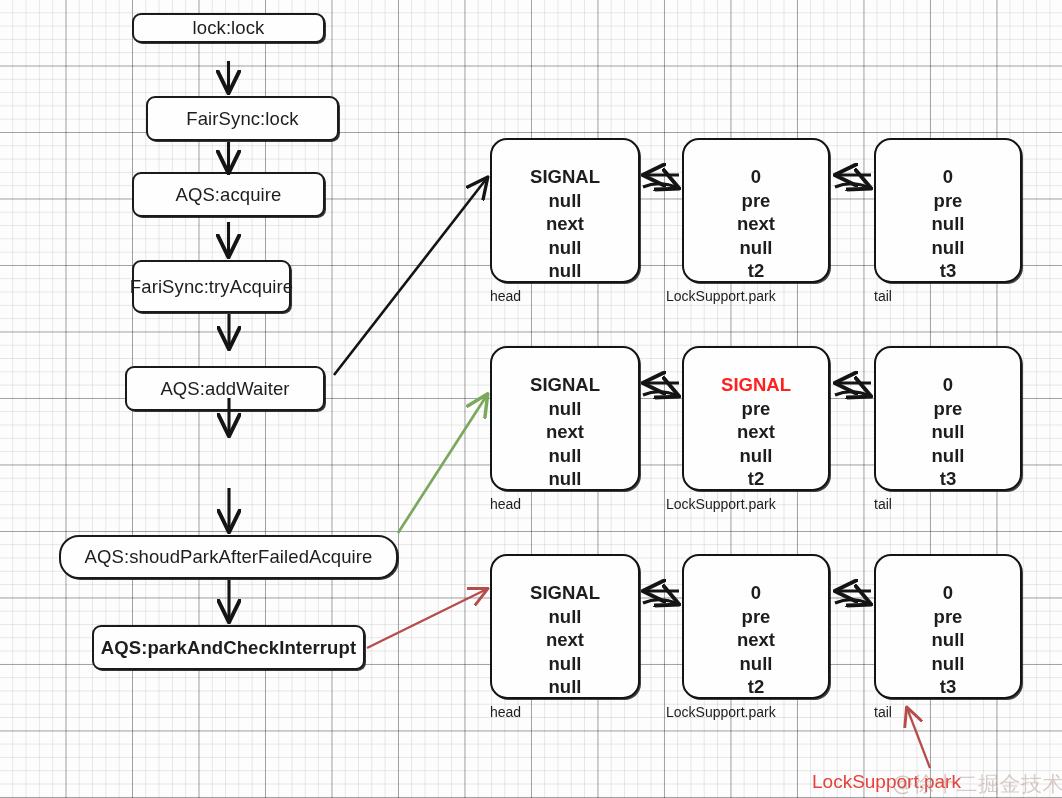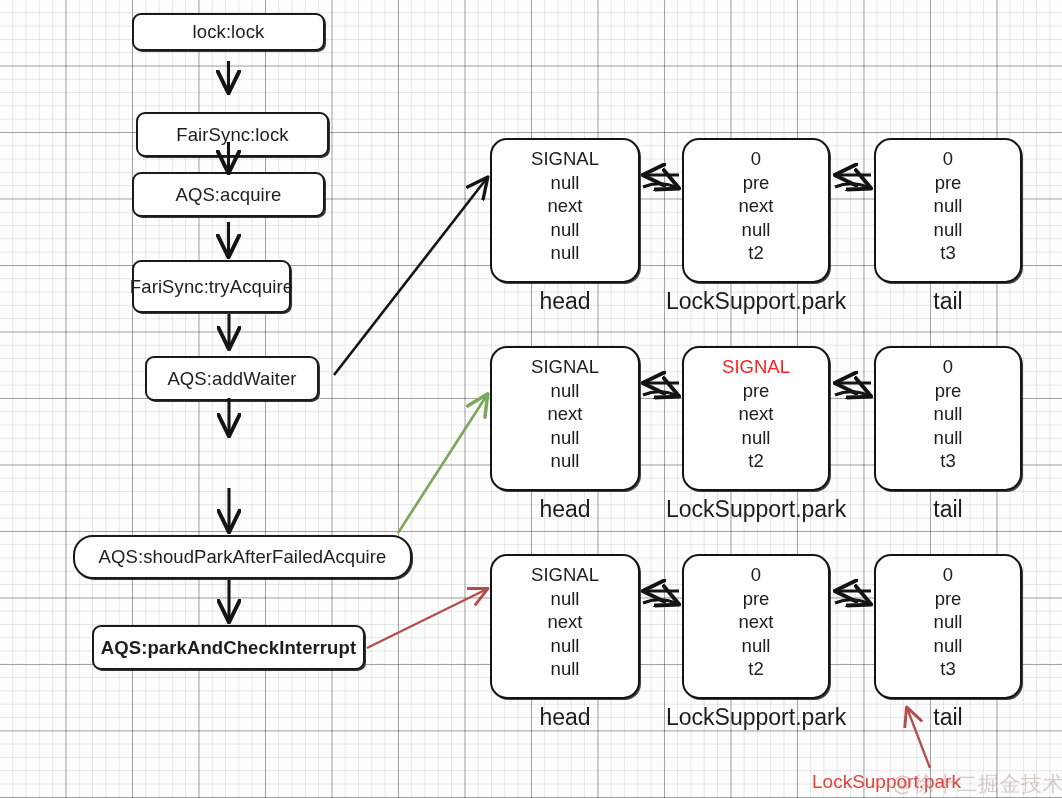--- a/index.html
+++ b/index.html
@@ -54,37 +54,38 @@
   }
   .node-box {
     position: absolute;
     box-sizing: border-box;
     border: 2.6px solid #141414;
     border-radius: 17px;
     background: #fefefe;
     display: flex;
     flex-direction: column;
     align-items: center;
-    padding-top: 7px;
+    padding-top: 25px;
     font-size: 18.5px;
     color: #1d1d1d;
     box-shadow: 1.6px 1.6px 0 -0.6px rgba(20,20,20,0.8);
+    font-weight: bold;
   }
   .node-box .line {
     line-height: 23.5px;
     height: 23.5px;
   }
   .node-box .line.signal-red {
     color: #ff2020;
   }
   .node-caption {
     position: absolute;
-    font-size: 23px;
+    font-size: 14px;
     color: #1d1d1d;
-    text-align: center;
+    text-align: left;
     white-space: nowrap;
   }
   .red-label {
     position: absolute;
     font-size: 19px;
     color: #e8403a;
     white-space: nowrap;
   }
   .watermark {
     position: absolute;
@@ -93,42 +94,42 @@
     white-space: nowrap;
     letter-spacing: 0.5px;
     font-family: "DejaVu Sans", sans-serif;
   }
 </style>
 </head>
 <body>
 
 <div id="canvas">
 
-  <div class="flow-box" style="left:132px; top:13px; width:193px; height:38px;">
+  <div class="flow-box" style="left:132px; top:13px; width:193px; height:30px;">
     <span>lock:lock</span>
   </div>
 
-  <div class="flow-box" style="left:136px; top:96px; width:193px; height:45px;margin-top:16px;">
+  <div class="flow-box" style="left:146px; top:96px; width:193px; height:45px;">
     <span>FairSync:lock</span>
   </div>
 
   <div class="flow-box" style="left:132px; top:172px; width:193px; height:45px;">
     <span>AQS:acquire</span>
   </div>
 
   <div class="flow-box" style="left:132px; top:260px; width:159px; height:53px;">
     <span>FariSync:tryAcquire</span>
   </div>
 
-  <div class="flow-box" style="left:125px; top:356px; width:174px; height:45px;margin-left:20px;">
+  <div class="flow-box" style="left:125px; top:366px; width:200px; height:45px;">
     <span>AQS:addWaiter</span>
   </div>
 
 
-  <div class="flow-box" style="left:73px; top:535px; width:339px; height:44px;border-radius:20px;">
+  <div class="flow-box" style="left:59px; top:535px; width:339px; height:44px;border-radius:20px;">
     <span>AQS:shoudParkAfterFailedAcquire</span>
   </div>
 
   <div class="flow-box" style="left:92px; top:625px; width:273px; height:45px;font-weight:bold;">
     <span>AQS:parkAndCheckInterrupt</span>
   </div>
 
   <div class="node-box" style="left:490px; top:138px; width:150px; height:145px;">
     <span class="line">SIGNAL</span>
     <span class="line">null</span>

